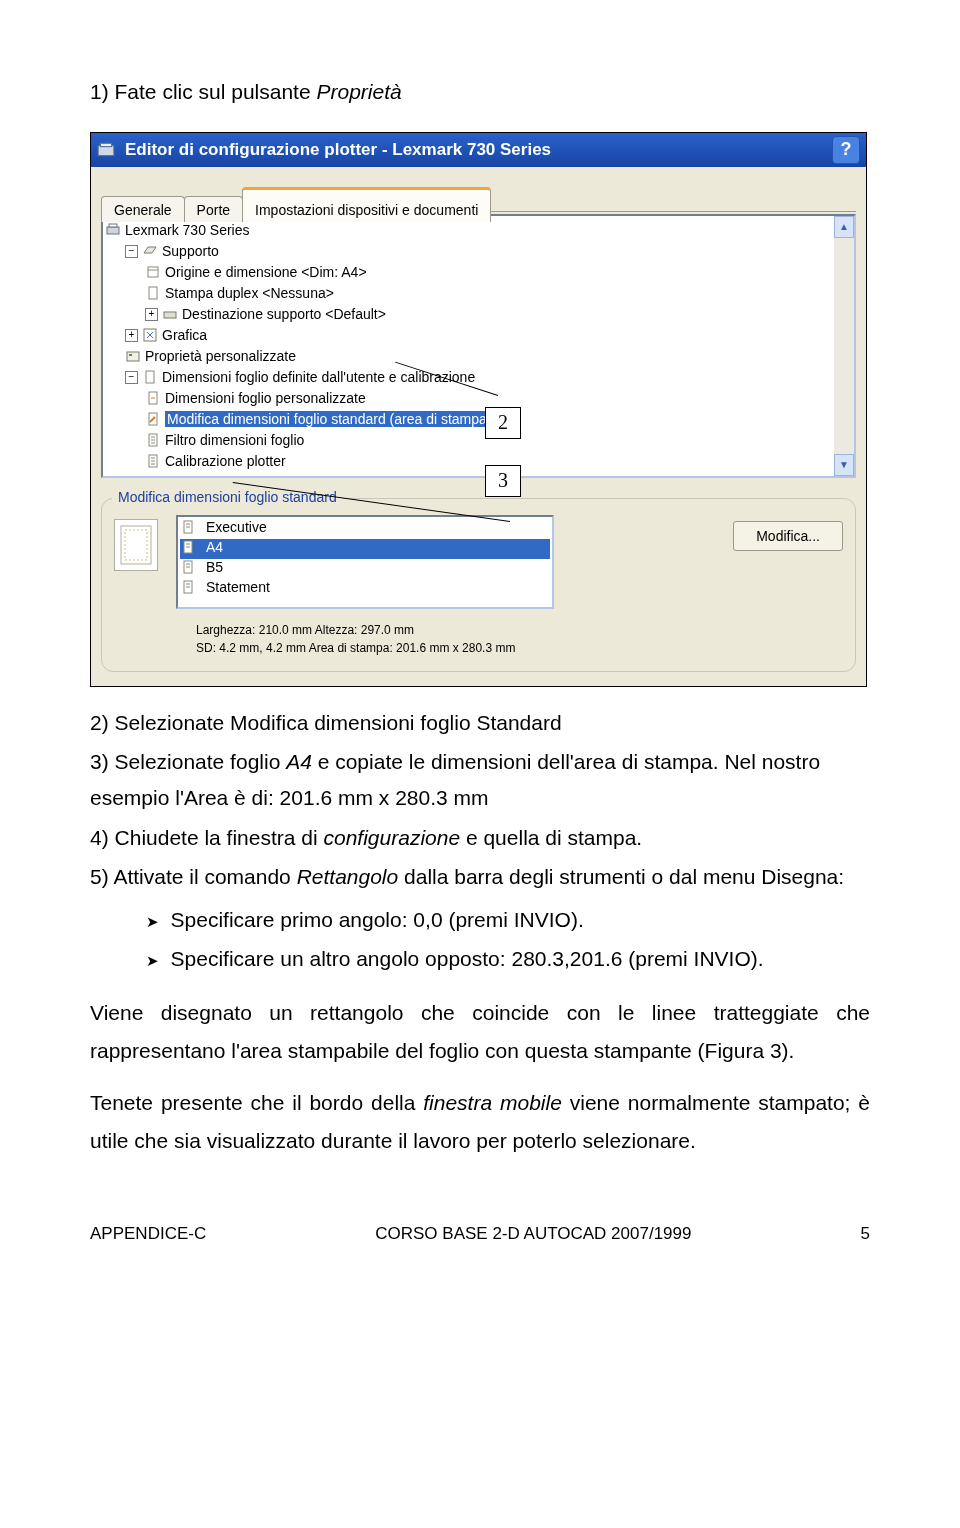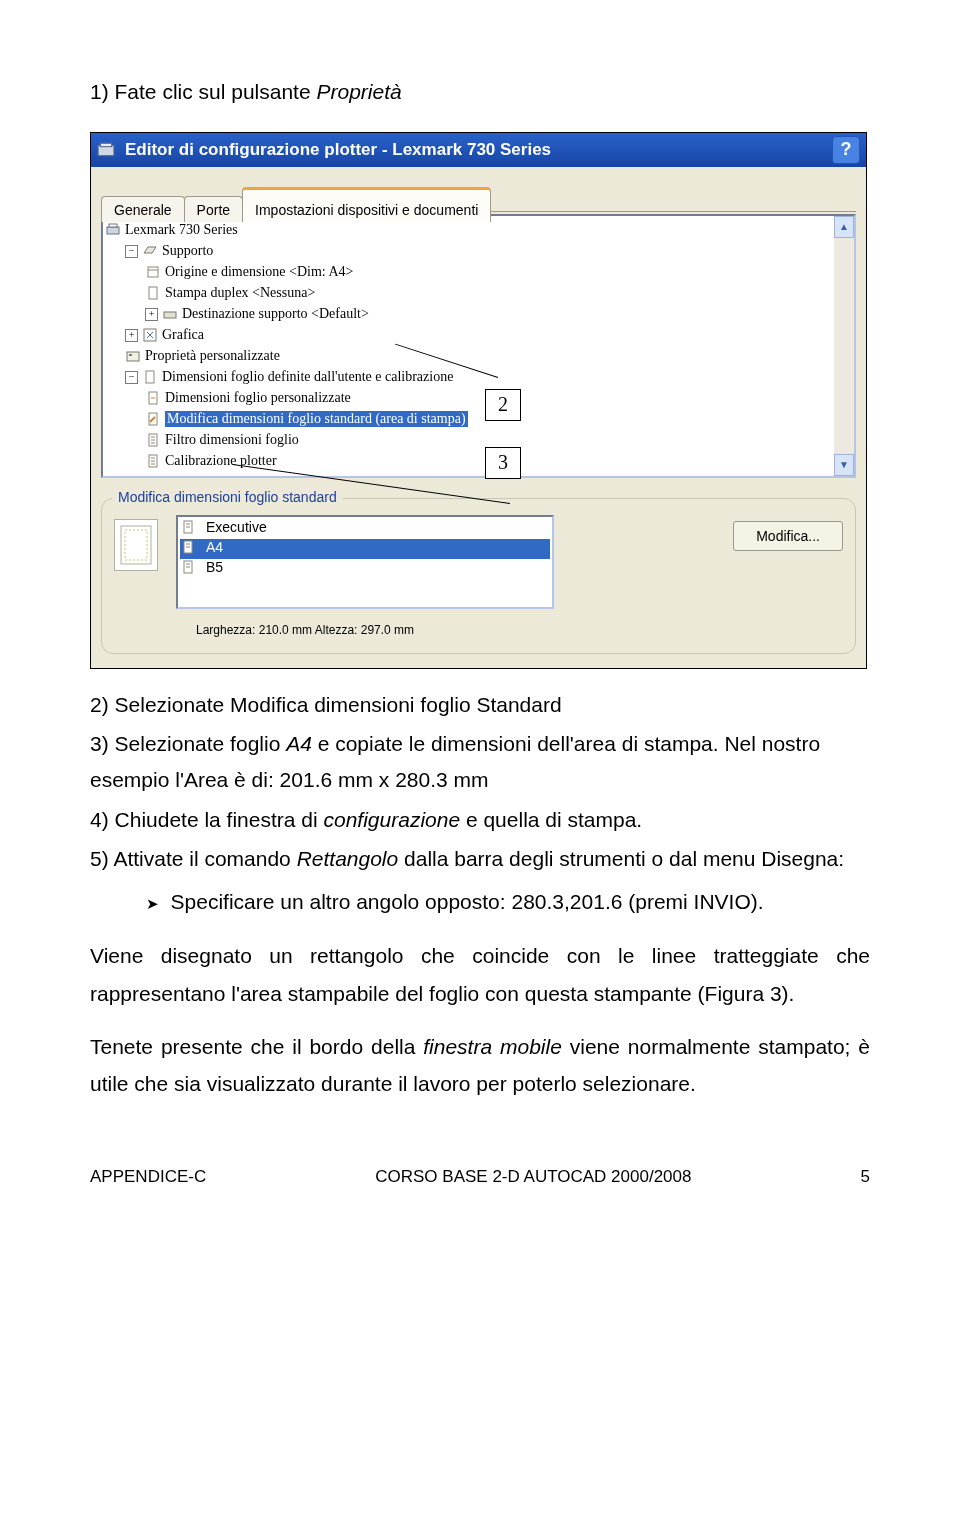--- a/index.html
+++ b/index.html
@@ -62,21 +62,21 @@
   }
   .tabstrip-line{border-bottom:1px solid #9c9a8c;flex:1;}
   
   .tree-wrap{
     background:#fff;
     border:2px inset #b5c5e6;
     display:flex;
     height:260px;
     margin-top:2px;
   }
-  .tree{flex:1;padding:4px 2px;font-family:Liberation Serif, serif;font-size:14px;overflow:hidden;}
+  .tree{flex:1;padding:4px 2px;font-family:Liberation Sans, sans-serif;font-size:14px;overflow:hidden;}
   .treeline{display:flex;align-items:center;height:21px;white-space:nowrap;}
   .ind{display:inline-block;width:20px;}
   .expander{
     display:inline-block;width:11px;height:11px;border:1px solid #7a7a7a;
     font-size:10px;line-height:10px;text-align:center;margin-right:4px;color:#000;
   }
   .ticon{width:16px;height:16px;margin-right:4px;}
   .treeline.sel .label{background:#316ac5;color:#fff;padding:0 2px;}
   .vscroll{
     width:20px;background:#ece9e0;display:flex;flex-direction:column;
@@ -291,25 +291,33 @@
                 </svg>
               <span>A4</span>
             </div>
             <div class="lbline">
               <svg class="ticon" viewBox="0 0 16 16">
                   <rect x="4" y="2" width="8" height="12" fill="#fff" stroke="#8a8a7a"></rect>
                   <path d="M6 5h4M6 8h4" stroke="#8a8a7a"></path>
                 </svg>
               <span>B5</span>
             </div>
+            <div class="lbline">
+              <svg class="ticon" viewBox="0 0 16 16">
+                  <rect x="4" y="2" width="8" height="12" fill="#fff" stroke="#8a8a7a"></rect>
+                  <path d="M6 5h4M6 8h4" stroke="#8a8a7a"></path>
+                </svg>
+              <span>Statement</span>
+            </div>
           </div>
           <button class="modify-btn">Modifica...</button>
         </div>
         <div class="dims">
           <div>Larghezza: 210.0 mm Altezza: 297.0 mm</div>
+          <div>SD: 4.2 mm, 4.2 mm  Area di stampa: 201.6 mm x 280.3 mm</div>
         </div>
       </div>
     </div>
   </div>
 
   <div class="callouts">
     <div class="cline" style="left:300px;top:-310px;width:108px;transform:rotate(18deg);transform-origin:right center;"></div>
     <div class="callout" style="left:395px;top:-298px;">2</div>
     <div class="cline" style="left:140px;top:-184px;width:280px;transform:rotate(8deg);transform-origin:right center;"></div>
     <div class="callout" style="left:395px;top:-240px;">3</div>
@@ -327,29 +335,32 @@
     <span>4)</span>
     <span>Chiudete la finestra di </span><em class="italic">configurazione</em><span> e quella di stampa.</span>
   </div>
   <div class="instr-line">
     <span>5)</span>
     <span>Attivate il comando </span><em class="italic">Rettangolo</em><span> dalla barra degli strumenti o dal menu Disegna:</span>
   </div>
 
   <div class="bullet-list">
     <div class="bullet-line">
+        <span>Specificare primo angolo: 0,0 (premi INVIO).</span>
+      </div>
+    <div class="bullet-line">
         <span>Specificare un altro angolo opposto: 280.3,201.6 (premi INVIO).</span>
       </div>
   </div>
 
   <div class="para">Viene disegnato un rettangolo che coincide con le linee tratteggiate che rappresentano l'area stampabile del foglio con questa stampante (Figura 3).</div>
 
   <div class="para">
     <span>Tenete presente che il bordo della </span><em class="italic">finestra mobile</em><span> viene normalmente stampato; è utile che sia visualizzato durante il lavoro per poterlo selezionare.</span>
   </div>
 
   <div class="footer">
     <span>APPENDICE-C</span>
-    <span>CORSO BASE 2-D AUTOCAD 2000/2008</span>
+    <span>CORSO BASE 2-D AUTOCAD 2007/1999</span>
     <span>5</span>
   </div>
 
 </div>
 
 </body></html>

